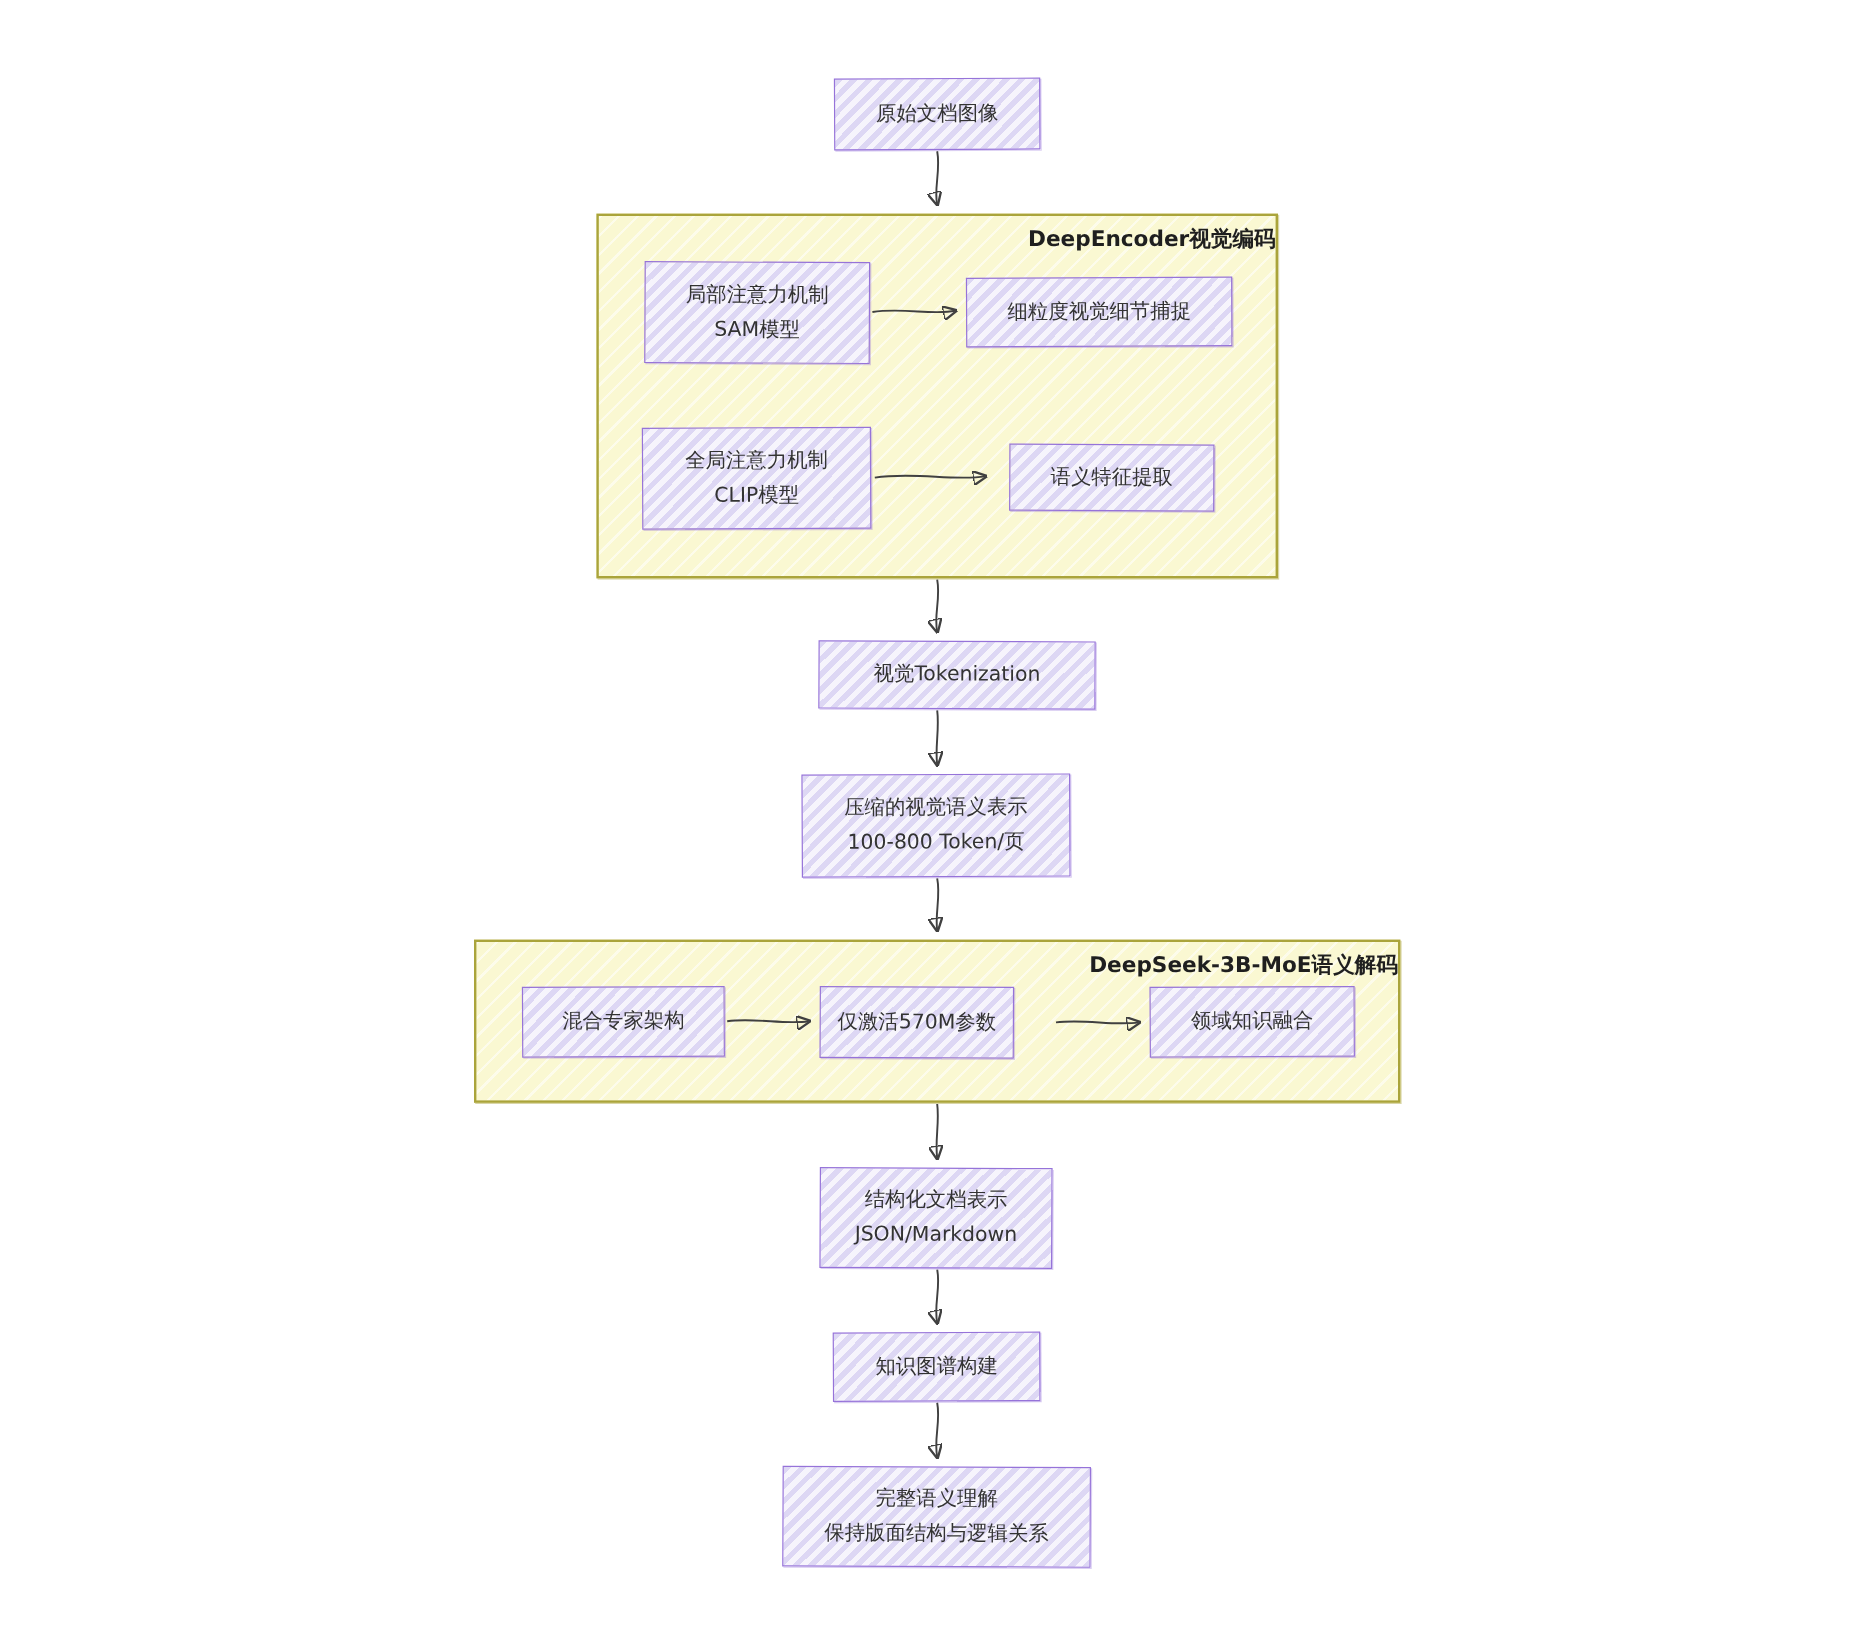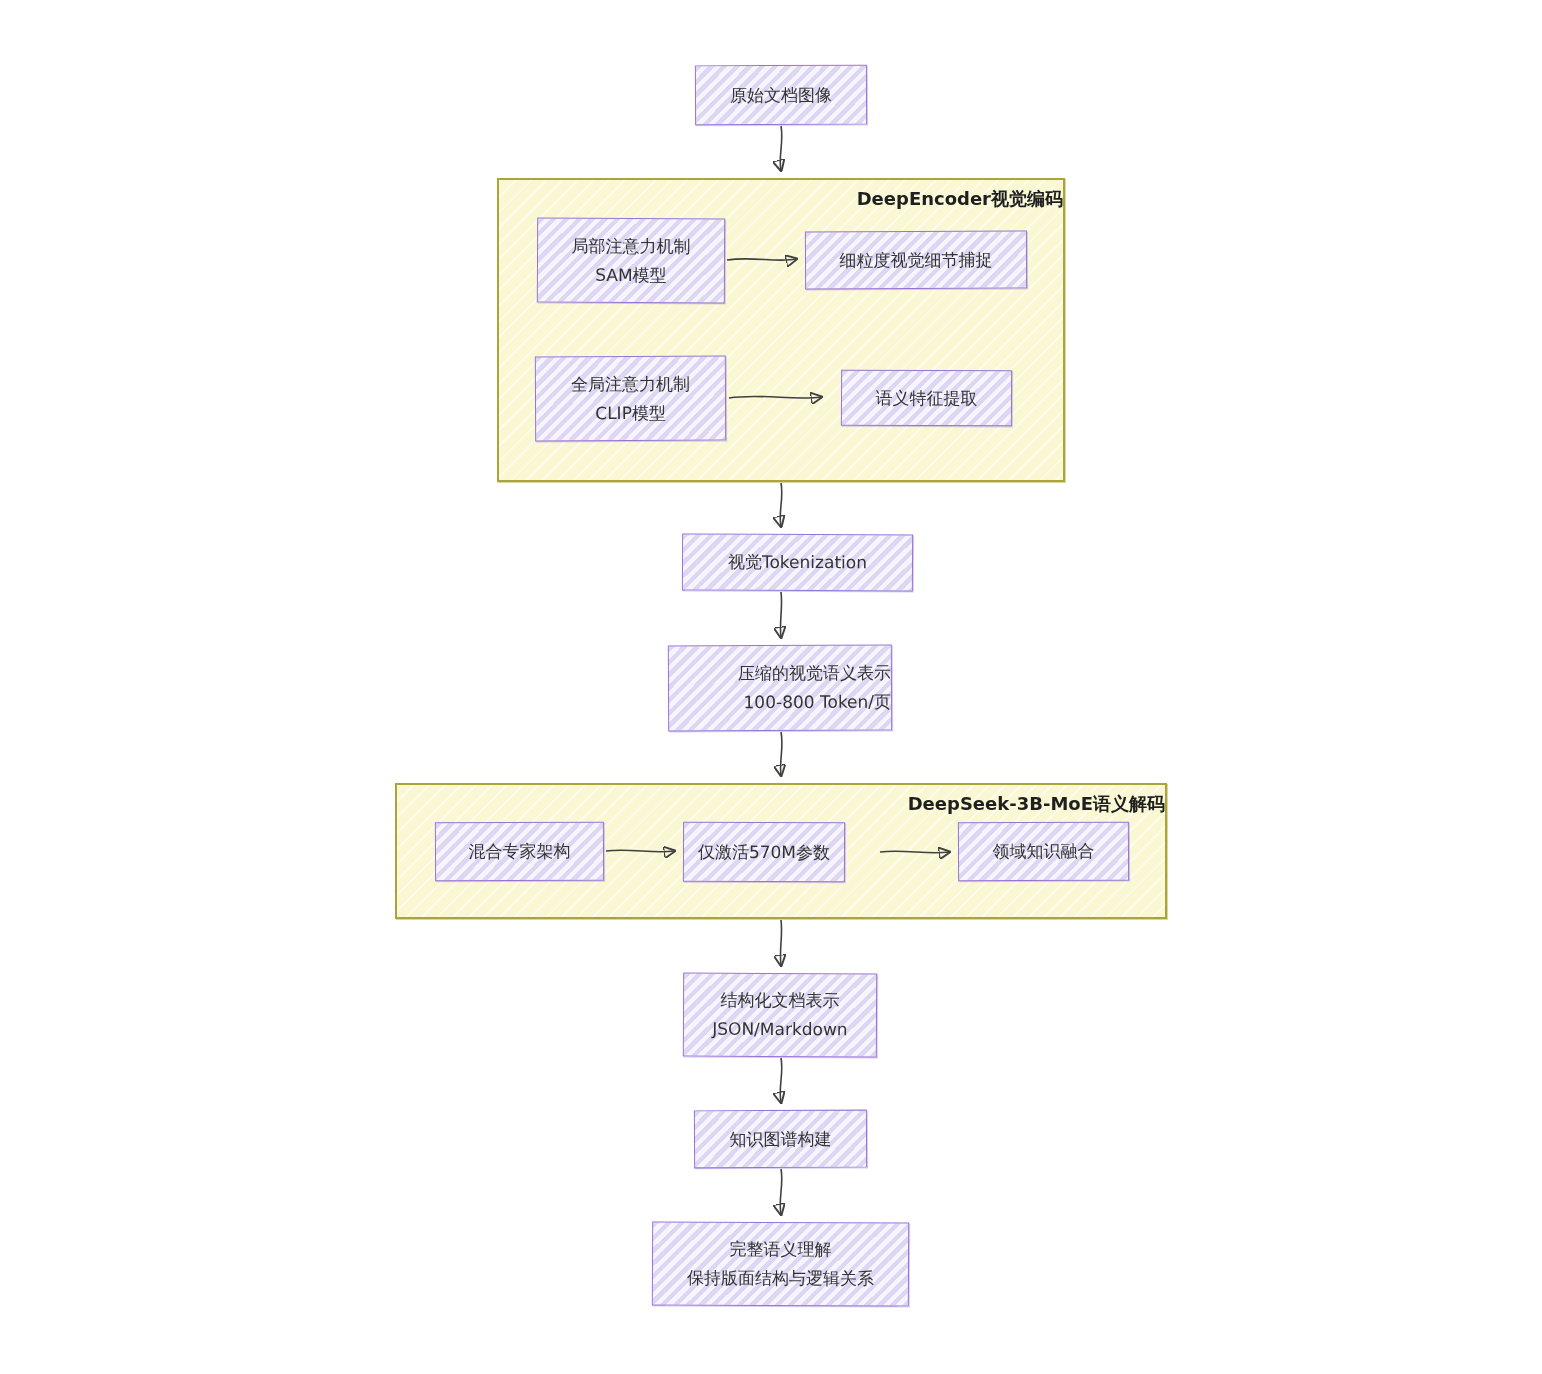--- a/index.html
+++ b/index.html
@@ -120,21 +120,21 @@
   </div>
 
   <div class="node r2" style="left:830px; top:370px; width:171px; height:56px;margin-left:11px;">
     <span>语义特征提取</span>
   </div>
 
   <div class="node r2" style="left:682px; top:534px; width:231px; height:57px;">
     <span>视觉Tokenization</span>
   </div>
 
-  <div class="node r1" style="left:668px; top:645px; width:224px; height:86px;align-items:flex-end;">
+  <div class="node r1" style="left:668px; top:645px; width:224px; height:86px;">
     <span>压缩的视觉语义表示</span>
     <span>100-800 Token/页</span>
   </div>
 
   <div class="node r1" style="left:435px; top:822px; width:169px; height:59px;">
     <span>混合专家架构</span>
   </div>
 
   <div class="node r2" style="left:683px; top:822px; width:162px; height:60px;">
     <span>仅激活570M参数</span>

